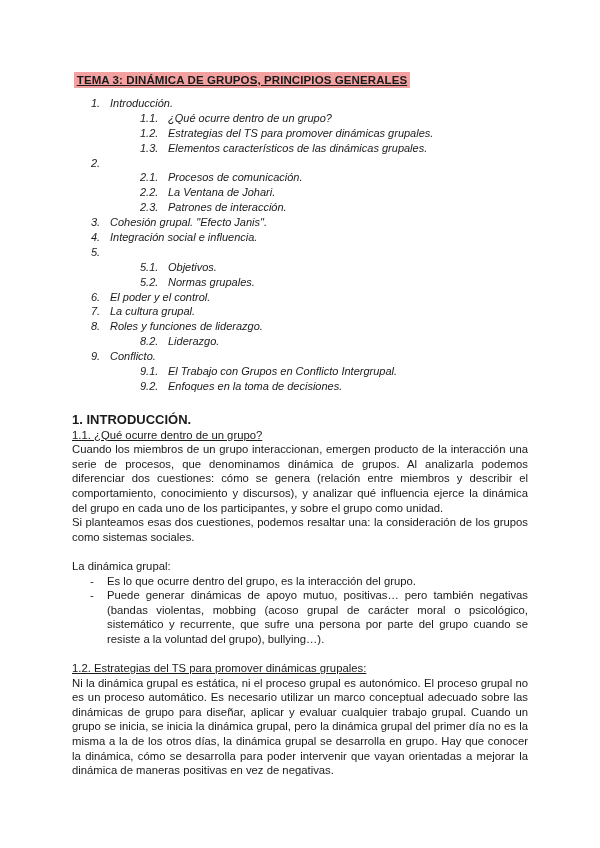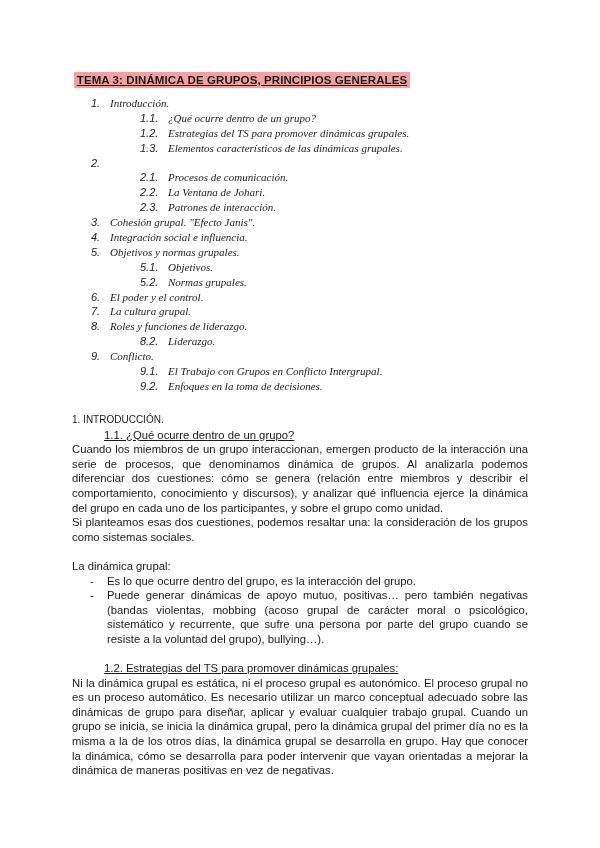--- a/index.html
+++ b/index.html
@@ -5,28 +5,28 @@
   html, body { margin: 0; padding: 0; background: #ffffff; }
   body { width: 600px; height: 848px; position: relative; overflow: hidden;
          font-family: "Liberation Sans", sans-serif; color: #1a1a1a; }
   .page { position: absolute; left: 0; top: 0; width: 600px; height: 848px; }
   .title-wrap { position: absolute; top: 70px; left: 0; width: 484px; text-align: center; }
   .title { display: inline-block; background: #f2a0a0; font-weight: bold; font-size: 11.5px;
            text-decoration: underline; letter-spacing: 0.1px; padding: 1px 3px 0 3px; line-height: 15px; }
   .toc { position: absolute; top: 96px; left: 0; width: 600px; font-style: italic; font-size: 11px; }
   .toc-row { position: relative; height: 14.9px; line-height: 14.9px; white-space: nowrap; }
   .toc-row .num { position: absolute; }
-  .toc-row .lbl { position: absolute; font-family: Liberation Serif, serif; }
+  .toc-row .lbl { position: absolute; }
   .lvl1 .num { left: 91px; }
   .lvl1 .lbl { left: 110px; }
   .lvl2 .num { left: 140px; }
   .lvl2 .lbl { left: 168px; }
   .content { position: absolute; top: 413px; left: 72px; width: 456px; font-size: 11.3px; line-height: 14.6px; }
-  .h1 { font-weight: normal; font-size: 10px; }
-  .h2 { text-decoration: underline; margin-left: 32px; }
+  .h1 { font-weight: bold; font-size: 13px; }
+  .h2 { text-decoration: underline; }
   p { margin: 0; text-align: justify; }
   .gap { height: 14.6px; }
   ul.dash { list-style: none; margin: 0; padding: 0; }
   ul.dash li { position: relative; padding-left: 35px; text-align: justify; }
   ul.dash li .dash-mark { position: absolute; left: 18px; top: 0; }
 </style>
 </head>
 <body>
 
 <div class="page">
@@ -70,21 +70,20 @@
     <div class="toc-row lvl1">
         <span class="num">3.</span>
         <span class="lbl">Cohesión grupal. "Efecto Janis".</span>
       </div>
     <div class="toc-row lvl1">
         <span class="num">4.</span>
         <span class="lbl">Integración social e influencia.</span>
       </div>
     <div class="toc-row lvl1">
         <span class="num">5.</span>
-        <span class="lbl">Objetivos y normas grupales.</span>
       </div>
     <div class="toc-row lvl2">
         <span class="num">5.1.</span>
         <span class="lbl">Objetivos.</span>
       </div>
     <div class="toc-row lvl2">
         <span class="num">5.2.</span>
         <span class="lbl">Normas grupales.</span>
       </div>
     <div class="toc-row lvl1">

